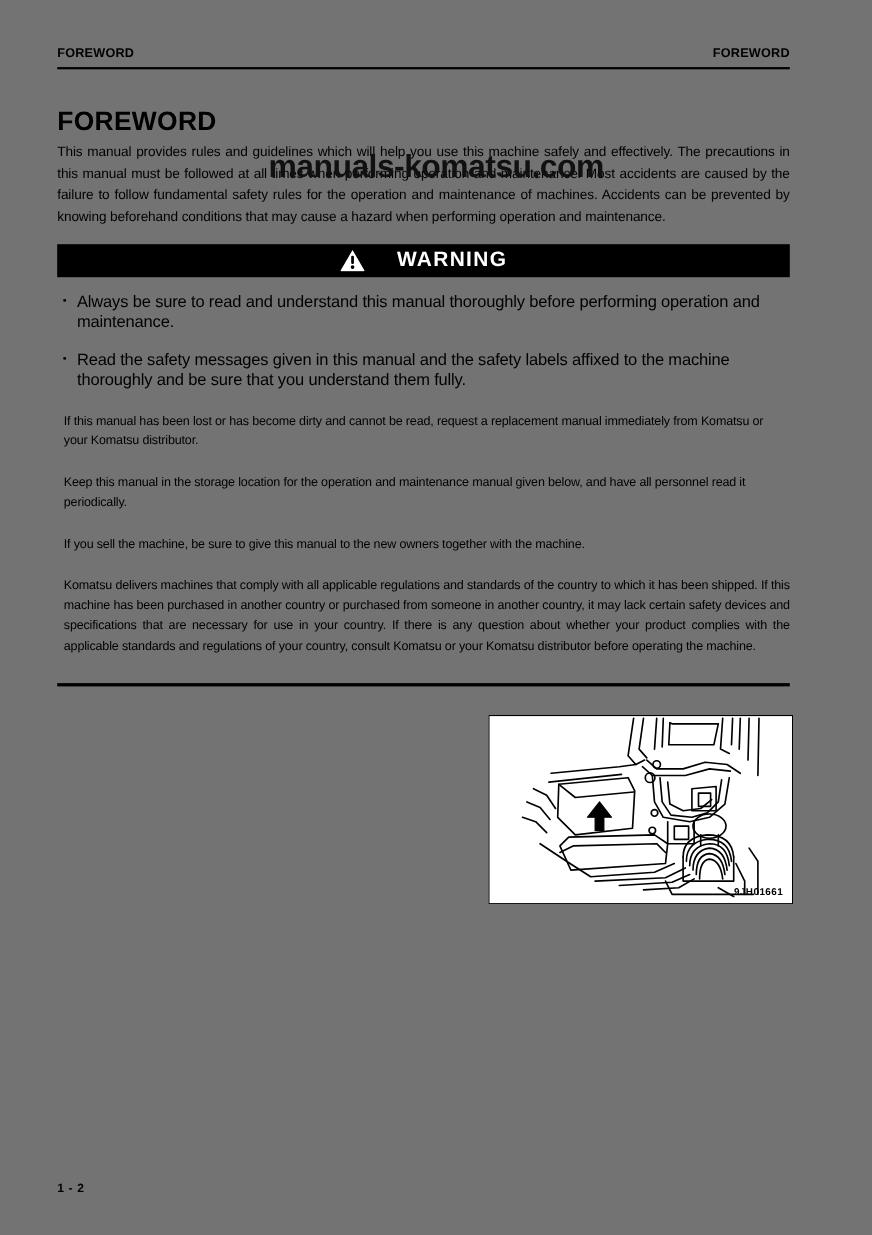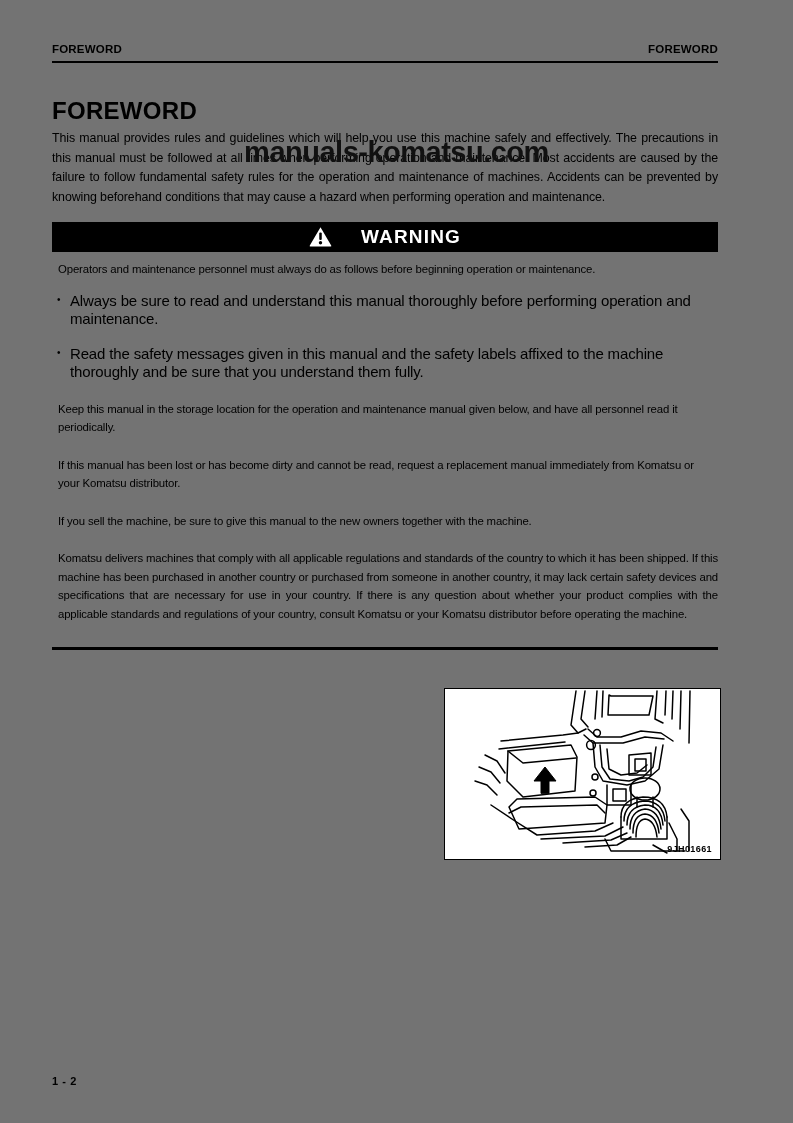--- a/index.html
+++ b/index.html
@@ -158,21 +158,20 @@
   .figure-frame {
     position: absolute;
     left: 392px;
     top: 6px;
     width: 277px;
     height: 172px;
     border: 1.6px solid #000;
     background: #fff;
     box-sizing: border-box;
     overflow: hidden;
-    margin-top: 12px;
   }
   .figure-frame svg { display: block; }
   .figure-code {
     position: absolute;
     right: 8px;
     bottom: 5px;
     font-size: 9px;
     font-weight: bold;
     letter-spacing: 0.4px;
   }
@@ -222,29 +221,28 @@
       <span class="warning-icon">
         <svg viewBox="0 0 23 21" width="23" height="21" aria-hidden="true">
           <path d="M11.5 1.2 L22.2 19.6 Q22.8 20.6 21.6 20.6 L1.4 20.6 Q0.2 20.6 0.8 19.6 Z" fill="#ffffff"></path>
           <rect x="10.25" y="6.4" width="2.5" height="7.6" rx="1.1" fill="#000000"></rect>
           <circle cx="11.5" cy="16.8" r="1.7" fill="#000000"></circle>
         </svg>
       </span>
       <span class="warning-word">WARNING</span>
     </div>
 
-    <p class="warn-lead">Operators and maintenance personnel must always do as follows before beginning operation or maintenance.</p>
 
     <ul class="bullets">
       <li>Always be sure to read and understand this manual thoroughly before performing operation and maintenance.</li>
       <li>Read the safety messages given in this manual and the safety labels affixed to the machine thoroughly and be sure that you understand them fully.</li>
     </ul>
 
+    <p class="para">If this manual has been lost or has become dirty and cannot be read, request a replacement manual immediately from Komatsu or your Komatsu distributor.</p>
     <p class="para">Keep this manual in the storage location for the operation and maintenance manual given below, and have all personnel read it periodically.</p>
-    <p class="para">If this manual has been lost or has become dirty and cannot be read, request a replacement manual immediately from Komatsu or your Komatsu distributor.</p>
     <p class="para">If you sell the machine, be sure to give this manual to the new owners together with the machine.</p>
     <p class="para justified">Komatsu delivers machines that comply with all applicable regulations and standards of the country to which it has been shipped. If this machine has been purchased in another country or purchased from someone in another country, it may lack certain safety devices and specifications that are necessary for use in your country. If there is any question about whether your product complies with the applicable standards and regulations of your country, consult Komatsu or your Komatsu distributor before operating the machine.</p>
 
     <div class="section-rule"></div>
 
     <div class="storage-block">
 
       <div class="figure-frame">
         <svg viewBox="0 0 274 169" width="274" height="169" aria-hidden="true">
           <g fill="none" stroke="#000000" stroke-width="1.5" stroke-linejoin="round" stroke-linecap="round">

